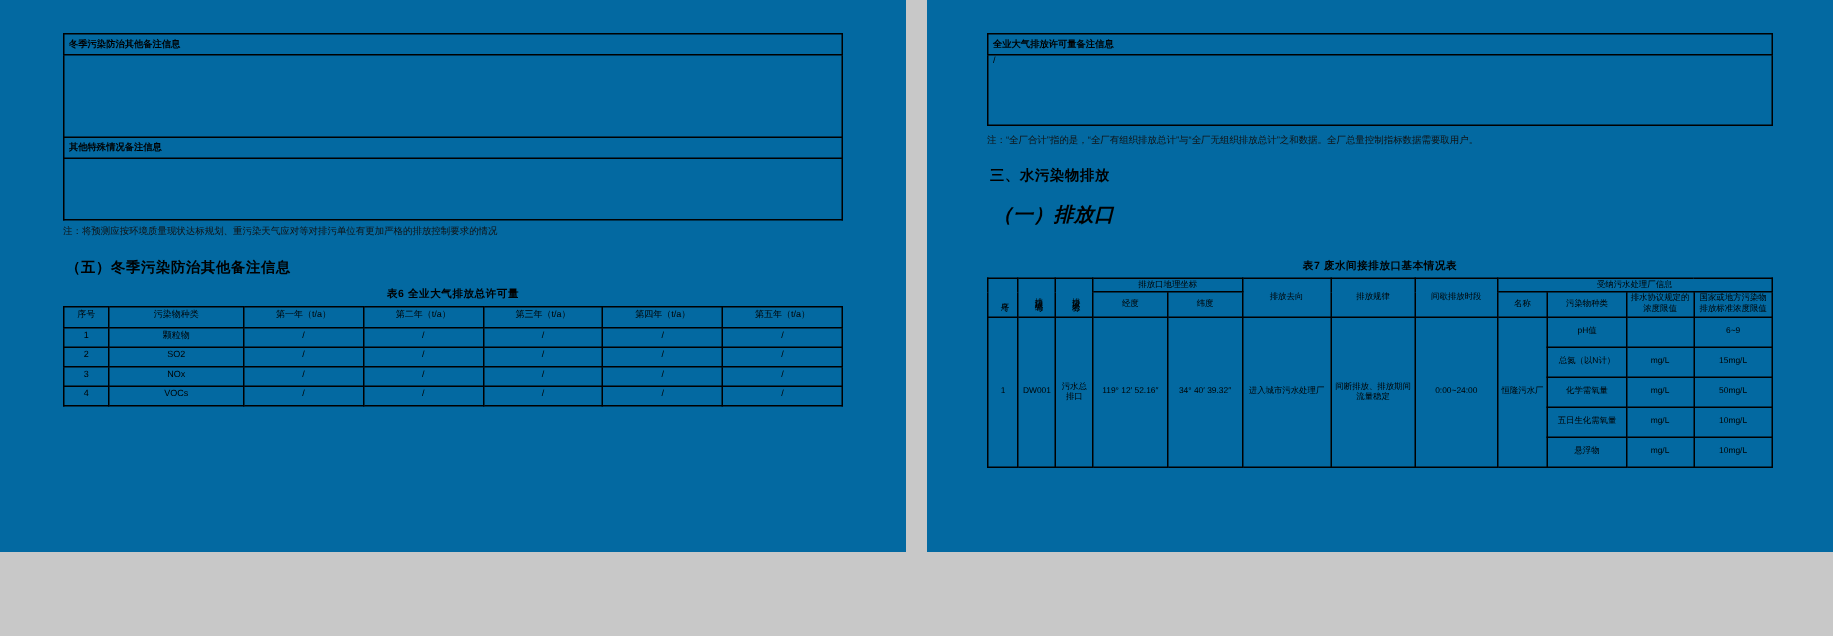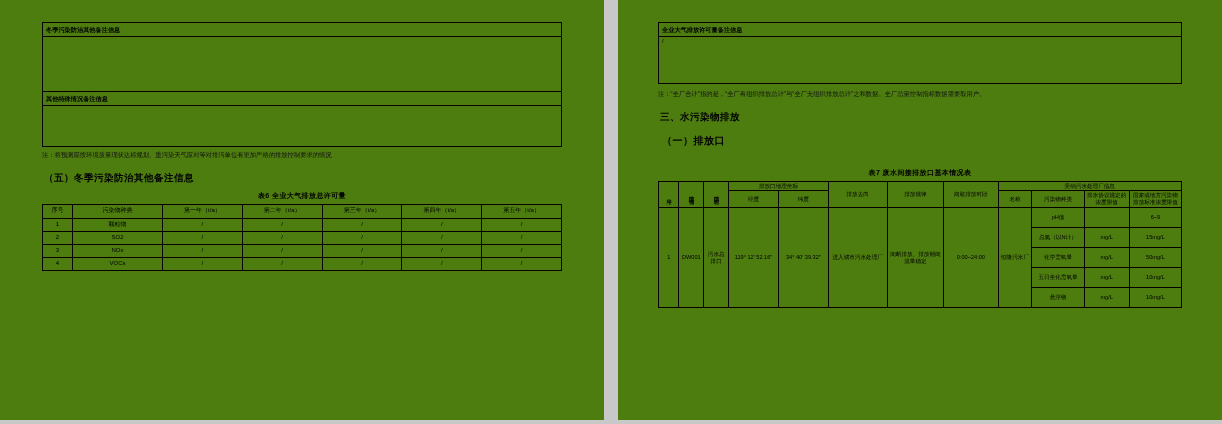--- a/index.html
+++ b/index.html
@@ -14,22 +14,22 @@
     font-family: "Liberation Sans", sans-serif;
   }
   .spread {
     position: relative;
     width: 1222px;
     height: 424px;
     display: flex;
   }
   .page {
     position: relative;
-    background: #4d7c0f;
-    height: 420px;
+    background: #0369a1;
+    height: 368px;
     box-sizing: border-box;
   }
   .page-left {
     width: 604px;
     padding: 22px 42px 0 42px;
   }
   .gutter {
     width: 14px;
     background: #c8c8c8;
     height: 424px;
@@ -46,25 +46,26 @@
     margin: 4px 0 0 0;
   }
   .sec-title {
     font-size: 9.5px;
     font-weight: bold;
     color: #000;
     margin: 12px 0 4px 2px;
     letter-spacing: .5px;
   }
   .sub-title {
-    font-size: 10px;
+    font-size: 13px;
     font-weight: bold;
     color: #000;
     margin: 10px 0 20px 4px;
     letter-spacing: .5px;
+    font-style: italic;
   }
   .tbl-caption {
     font-size: 7px;
     font-weight: bold;
     text-align: center;
     margin: 6px 0 3px 0;
     letter-spacing: .4px;
   }
   table {
     border-collapse: collapse;

